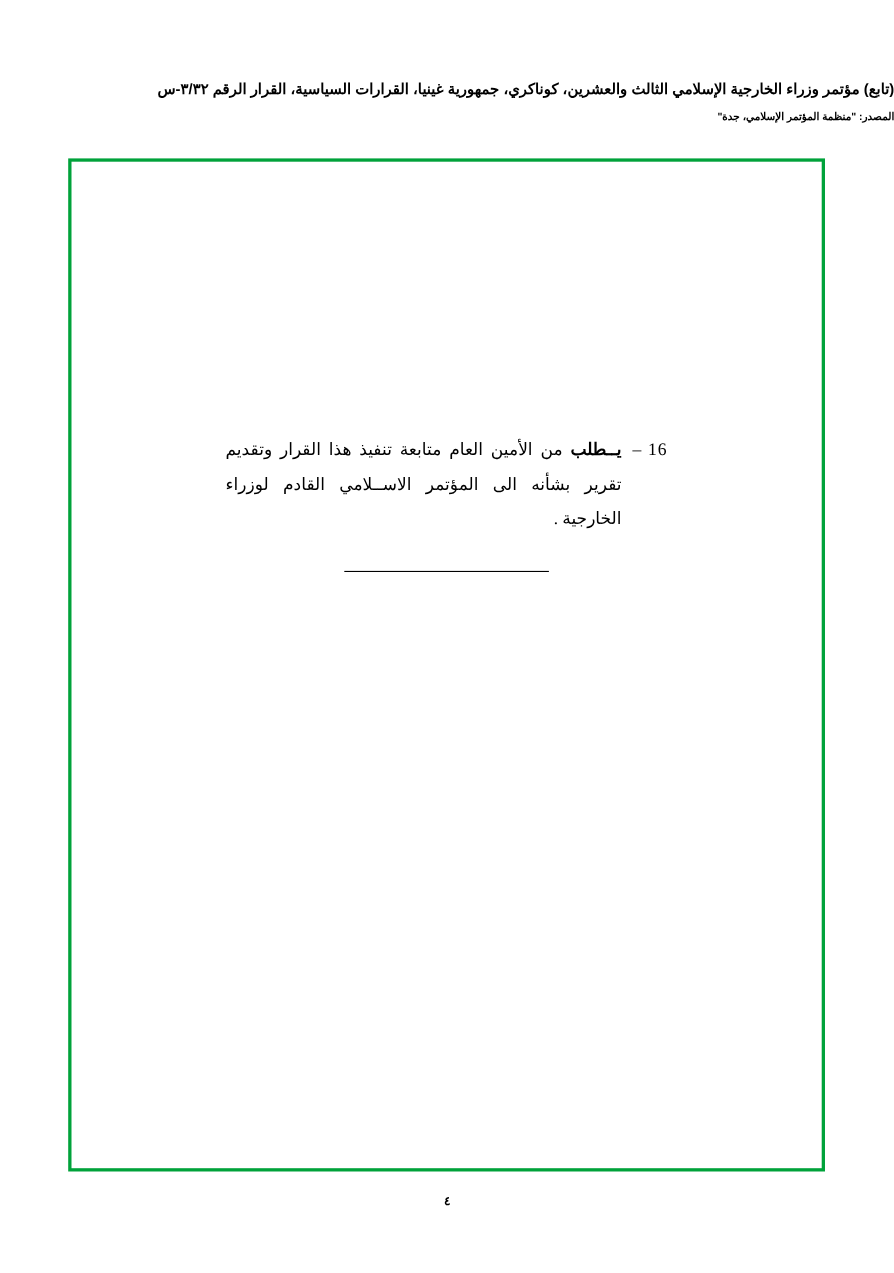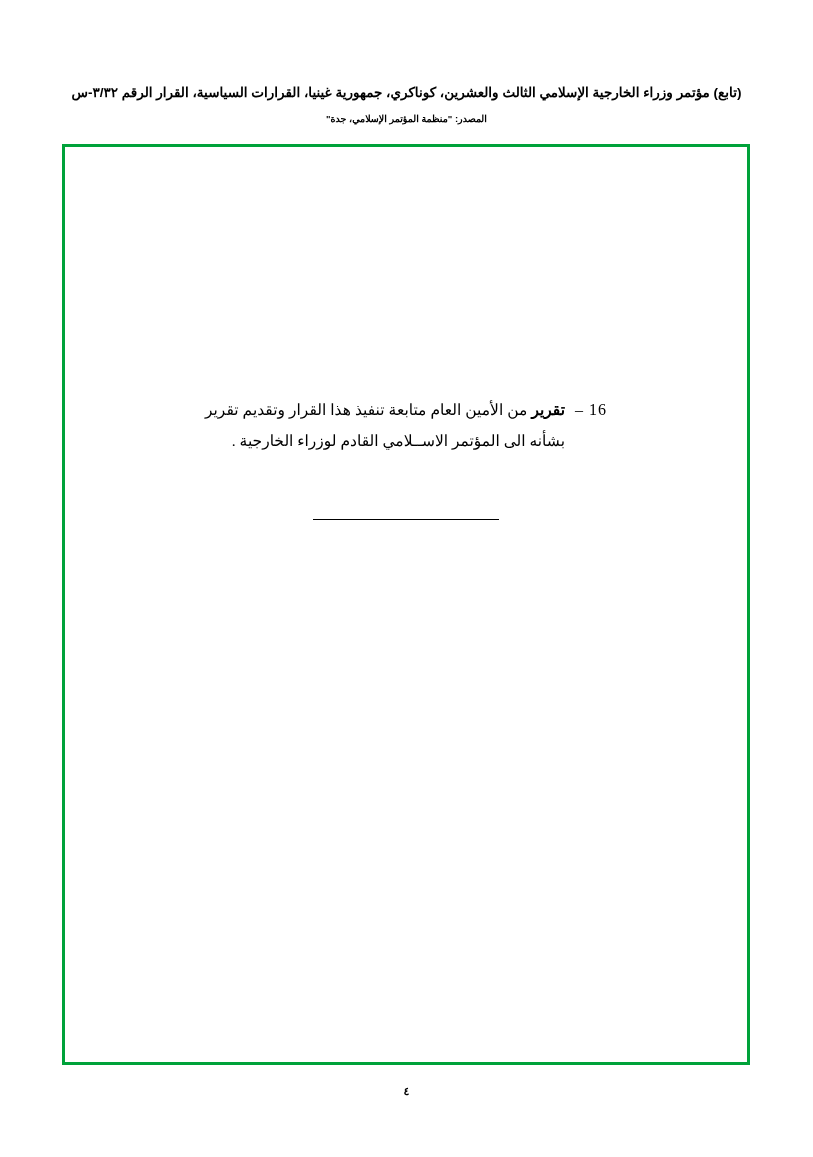--- a/index.html
+++ b/index.html
@@ -19,22 +19,21 @@
   .page {
     position: absolute;
     inset: 0;
     background: #ffffff;
   }
   .header-block {
     position: absolute;
     top: 72px;
     left: 0;
     right: 0;
-    text-align: center;
-    margin-top: 12px;
+    text-align: right;
   }
   .header-line-1 {
     font-family: "Liberation Sans", sans-serif;
     font-weight: bold;
     font-size: 13.5px;
     line-height: 1.4;
     color: #000;
     direction: rtl;
     unicode-bidi: bidi-override;
   }
@@ -123,21 +122,21 @@
   <div class="header-block">
     <div class="header-line-1">(تابع) مؤتمر وزراء الخارجية الإسلامي الثالث والعشرين، كوناكري، جمهورية غينيا، القرارات السياسية، القرار الرقم ٢٣/٣-س</div>
     <div class="header-line-2">المصدر:  "منظمة المؤتمر الإسلامي، جدة"</div>
   </div>
 
   <div class="frame">
 
     <div class="body-wrap">
       <div class="clause">
         <div class="clause-number">16 –</div>
-        <div class="clause-text"><b>تقرير</b><span> من الأمين العام متابعة تنفيذ هذا القرار وتقديم تقرير بشأنه الى المؤتمر الاســلامي القادم لوزراء الخارجية .</span></div>
+        <div class="clause-text"><b>يــطلب</b><span> من الأمين العام متابعة تنفيذ هذا القرار وتقديم تقرير بشأنه الى المؤتمر الاســلامي القادم لوزراء الخارجية .</span></div>
       </div>
     </div>
 
     <div class="rule">
       <span></span>
     </div>
 
   </div>
 
   <div class="page-number">٤</div>

